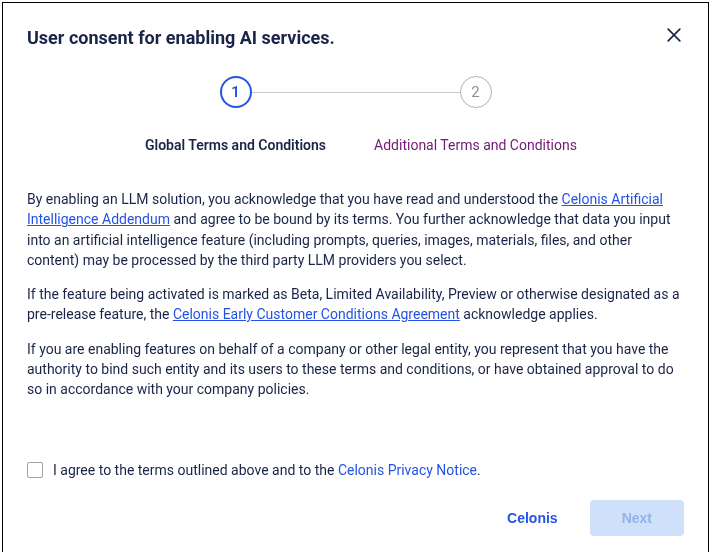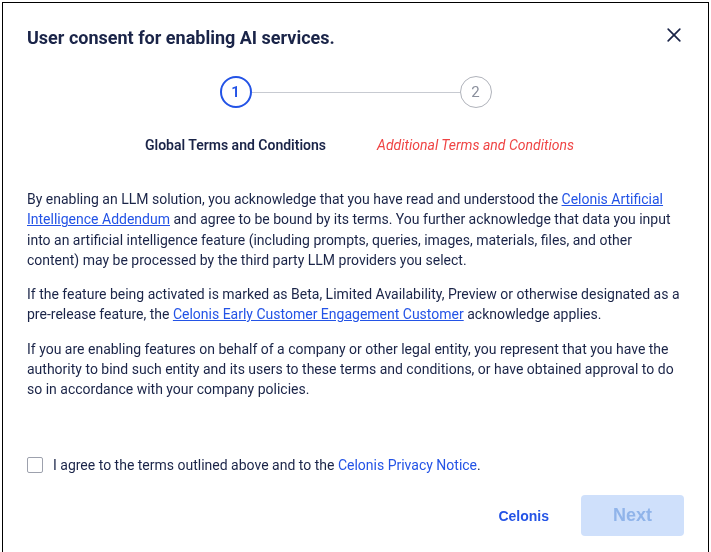--- a/index.html
+++ b/index.html
@@ -81,22 +81,21 @@
     .step-label {
       margin-top: 29px;
       font-size: 14px;
       text-align: center;
     }
     .step-label.active {
       color: #1a2448;
       font-weight: 600;
     }
     .step-label.inactive {
-      color: #ef4444;
-      font-style: italic;
+      color: #701a75;
     }
     .stepper-row {
       display: flex;
       align-items: flex-start;
       justify-content: center;
       position: relative;
     }
     .connector-line {
       position: absolute;
       top: 16px;
@@ -155,21 +154,21 @@
       color: #2353e6;
       font-size: 14px;
       font-weight: 600;
       cursor: pointer;
       padding: 8px 12px;
     }
     .btn-next {
       background: #cfe0fb;
       border: none;
       color: #90b4ea;
-      font-size: 18px;
+      font-size: 14px;
       font-weight: 600;
       padding: 10px 32px;
       border-radius: 4px;
       cursor: not-allowed;
     }
   </style>
 </head>
 <body>
 
 <div class="dialog">
@@ -194,21 +193,21 @@
         <div class="step-label inactive">Additional Terms and Conditions</div>
       </div>
     </div>
   </div>
 
   <div class="content">
     <p>
       <span>By enabling an LLM solution, you acknowledge that you have read and understood the </span><a href="#">Celonis Artificial Intelligence Addendum</a><span> and agree to be bound by its terms. You further acknowledge that data you input into an artificial intelligence feature (including prompts, queries, images, materials, files, and other content) may be processed by the third party LLM providers you select.</span>
     </p>
     <p>
-      <span>If the feature being activated is marked as Beta, Limited Availability, Preview or otherwise designated as a pre-release feature, the </span><a href="#">Celonis Early Customer Engagement Customer</a><span> acknowledge applies.</span>
+      <span>If the feature being activated is marked as Beta, Limited Availability, Preview or otherwise designated as a pre-release feature, the </span><a href="#">Celonis Early Customer Conditions Agreement</a><span> acknowledge applies.</span>
     </p>
     <p>If you are enabling features on behalf of a company or other legal entity, you represent that you have the authority to bind such entity and its users to these terms and conditions, or have obtained approval to do so in accordance with your company policies.</p>
   </div>
 
   <div class="agree-row">
     <div class="checkbox"></div>
     <div class="agree-label">
       <span>I agree to the terms outlined above and to the </span><a href="#">Celonis Privacy Notice</a><span>.</span>
     </div>
   </div>

